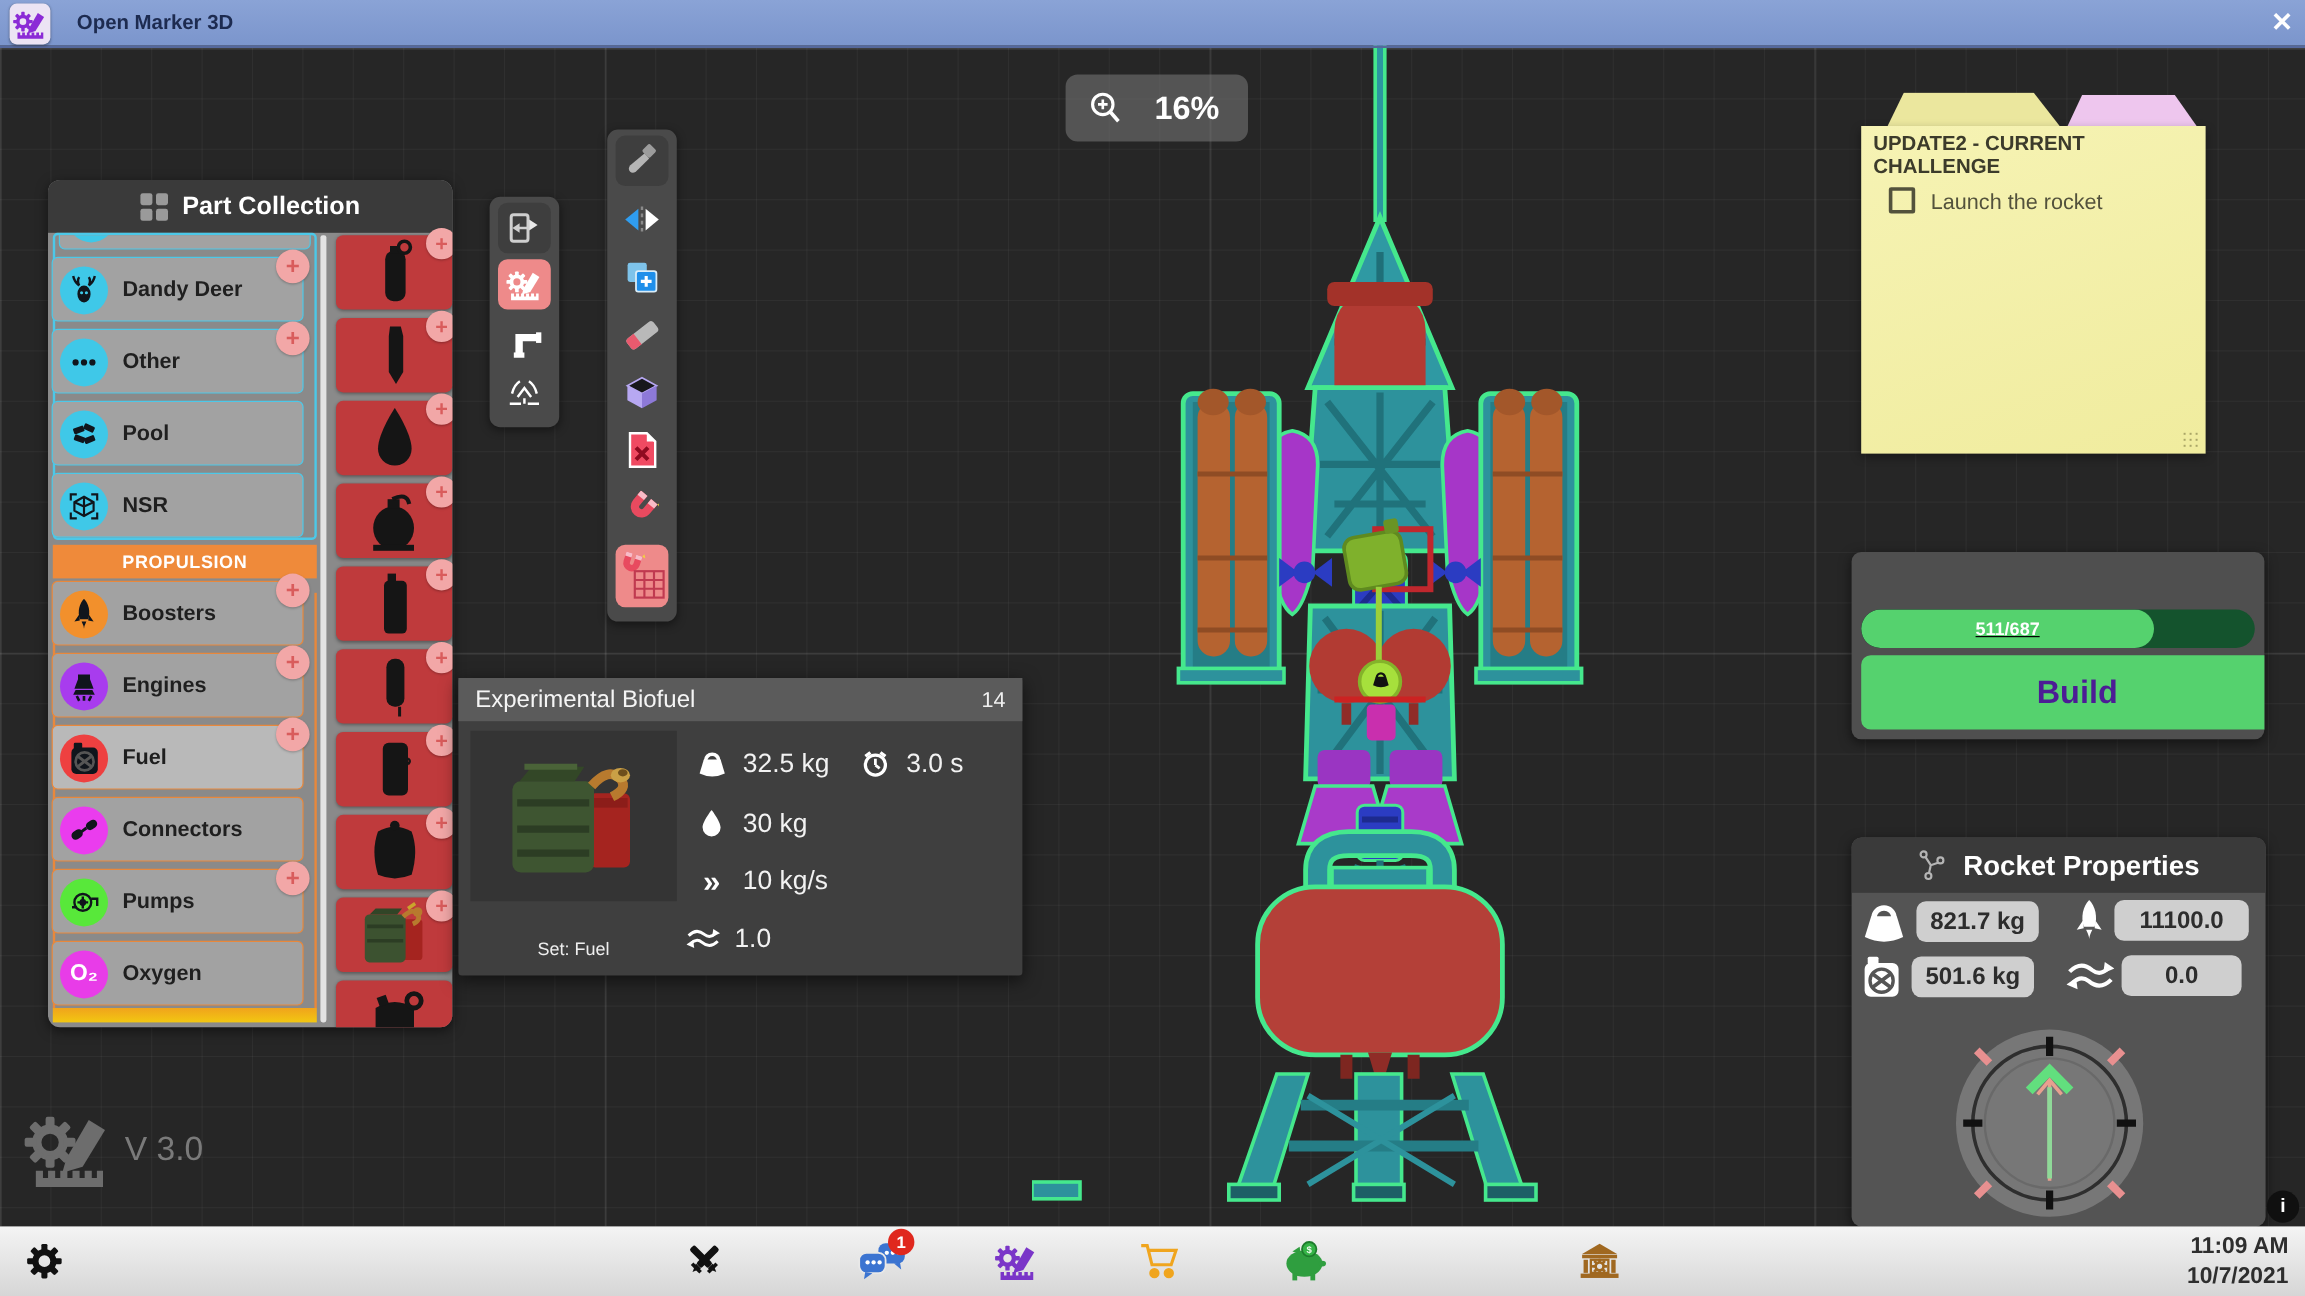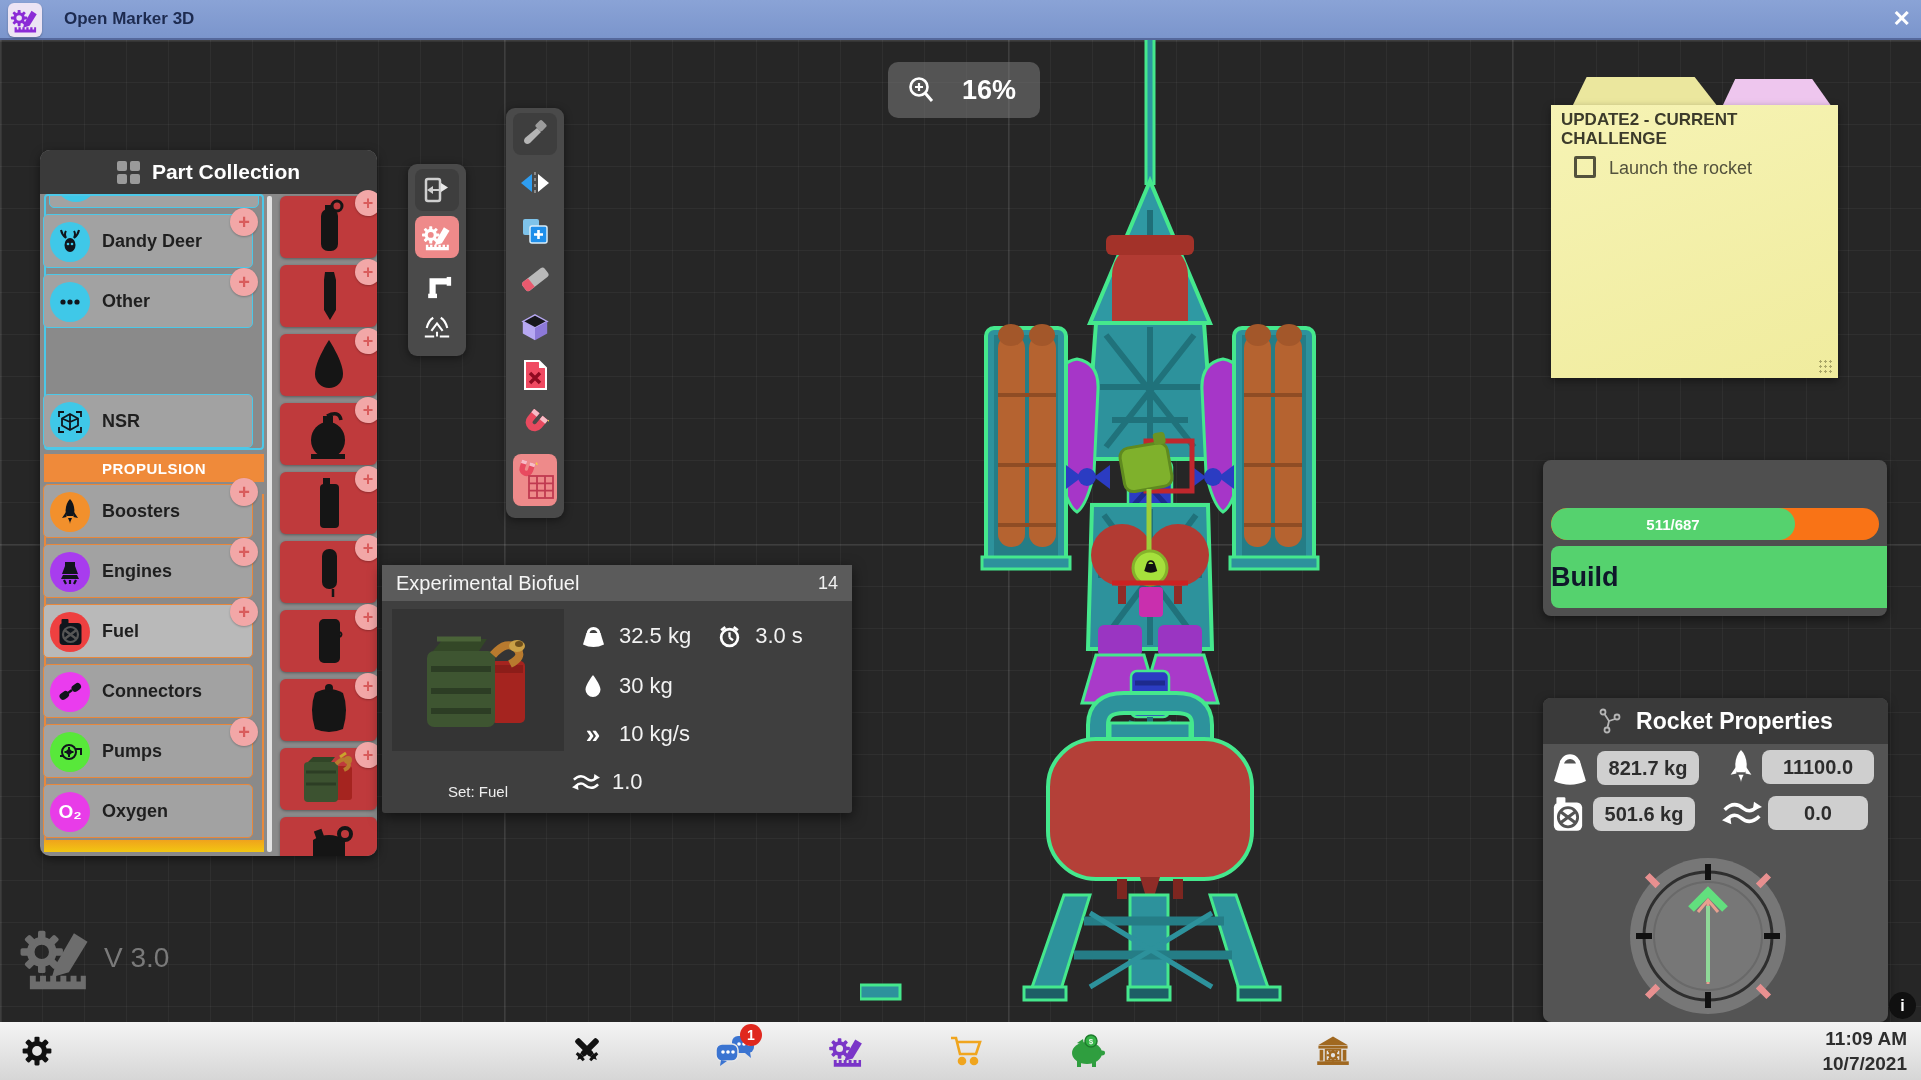--- a/index.html
+++ b/index.html
@@ -82,25 +82,25 @@
   .note-title{position:absolute;left:10px;top:6px;width:250px;font-size:17px;font-weight:bold;color:#3c3b2b;line-height:1.1;}
   .note-check{position:absolute;left:23px;top:51px;width:22px;height:22px;border:3px solid #53523c;border-radius:2px;cursor:pointer;}
   .note-task{position:absolute;left:58px;top:53px;font-size:18px;color:#53523c;}
   .note-grip{position:absolute;right:6px;bottom:5px;width:14px;height:14px;
     background-image:radial-gradient(#aaa667 1.2px,transparent 1.3px);background-size:5px 5px;cursor:nwse-resize;}
   
   .rpanel{background:#4f4f4f;border-radius:8px;box-shadow:0 3px 10px rgba(0,0,0,.5);overflow:hidden;}
   .rp-head{position:absolute;left:0;top:0;width:100%;height:42px;background:#3a3a3a;
     display:flex;align-items:center;justify-content:center;gap:12px;}
   .rp-head .t{font-size:23px;font-weight:bold;color:#fff;}
-  .cx-bar{position:absolute;left:8px;top:48px;width:328px;height:32px;background:#f97316;border-radius:16px;overflow:hidden;}
+  .cx-bar{position:absolute;left:8px;top:48px;width:328px;height:32px;background:#14532d;border-radius:16px;overflow:hidden;text-decoration:underline;}
   .cx-fill{height:100%;background:#55d26e;display:flex;align-items:center;justify-content:center;
     font-size:15px;font-weight:bold;color:#fff;border-radius:16px;}
   .build-btn{position:absolute;left:8px;top:86px;width:360px;height:62px;background:#55d26e;border-radius:8px;
-    display:flex;align-items:center;font-size:27px;font-weight:bold;color:#0f172a;cursor:pointer;}
+    display:flex;align-items:center;justify-content:center;font-size:27px;font-weight:bold;color:#4c1d95;cursor:pointer;}
   .prop-row{position:absolute;display:flex;align-items:center;}
   .pill{height:34px;background:#cfcfcf;border-radius:8px;display:flex;align-items:center;justify-content:center;
     font-size:20px;font-weight:bold;color:#2d2d2d;}
   .info-btn{left:1889px;top:992px;width:27px;height:27px;border-radius:50%;background:#101010;color:#fff;
     font-size:16px;font-weight:bold;display:flex;align-items:center;justify-content:center;cursor:pointer;z-index:40;}
   
   .taskbar{left:0;top:1022px;width:1921px;height:58px;background:linear-gradient(#f4f4f4,#d6d6d6);z-index:30;}
   .tb-ic{position:absolute;top:9px;width:42px;height:40px;display:flex;align-items:center;justify-content:center;cursor:pointer;}
   .tb-badge{position:absolute;width:22px;height:22px;border-radius:50%;background:#e0281e;color:#fff;
     font-size:14px;font-weight:bold;display:flex;align-items:center;justify-content:center;}
@@ -333,20 +333,31 @@
     <div class="cat cat-border-c" style="top:124px">
       <span class="circ" style="background:#3fc8e8">
         <svg width="26" height="26" viewBox="0 0 26 26" fill="#10151c">
             <circle cx="6" cy="13" r="2.6"></circle>
             <circle cx="13" cy="13" r="2.6"></circle>
             <circle cx="20" cy="13" r="2.6"></circle>
           </svg>
       </span>
       <span class="lbl">Other</span>
       <span class="badge">+</span>
+    </div>
+    <div class="cat cat-border-c" style="top:184px">
+      <span class="circ" style="background:#3fc8e8">
+        <svg width="24" height="24" viewBox="0 0 24 24" fill="#10151c">
+          <rect x="3" y="6" width="9" height="5" rx="1" transform="rotate(-20 7 8)"></rect>
+          <rect x="12" y="4" width="9" height="5" rx="1" transform="rotate(25 16 6)"></rect>
+          <rect x="4" y="13" width="9" height="5" rx="1" transform="rotate(20 8 15)"></rect>
+          <rect x="12" y="14" width="9" height="5" rx="1" transform="rotate(-22 16 16)"></rect>
+        </svg>
+      </span>
+      <span class="lbl">Pool</span>
     </div>
     <div class="cat cat-border-c" style="top:244px">
       <span class="circ" style="background:#3fc8e8">
         <svg width="26" height="26" viewBox="0 0 26 26" fill="none" stroke="#10151c" stroke-width="1.8">
           <path d="M13 5 L21 9.5 L21 16.5 L13 21 L5 16.5 L5 9.5 Z"></path>
           <path d="M13 5 V13 M13 13 L21 9.5 M13 13 L5 9.5 M13 13 V21"></path>
           <path d="M2 8 V3 H7 M19 3 H24 V8 M24 18 V23 H19 M7 23 H2 V18"></path>
         </svg>
       </span>
       <span class="lbl">NSR</span>

